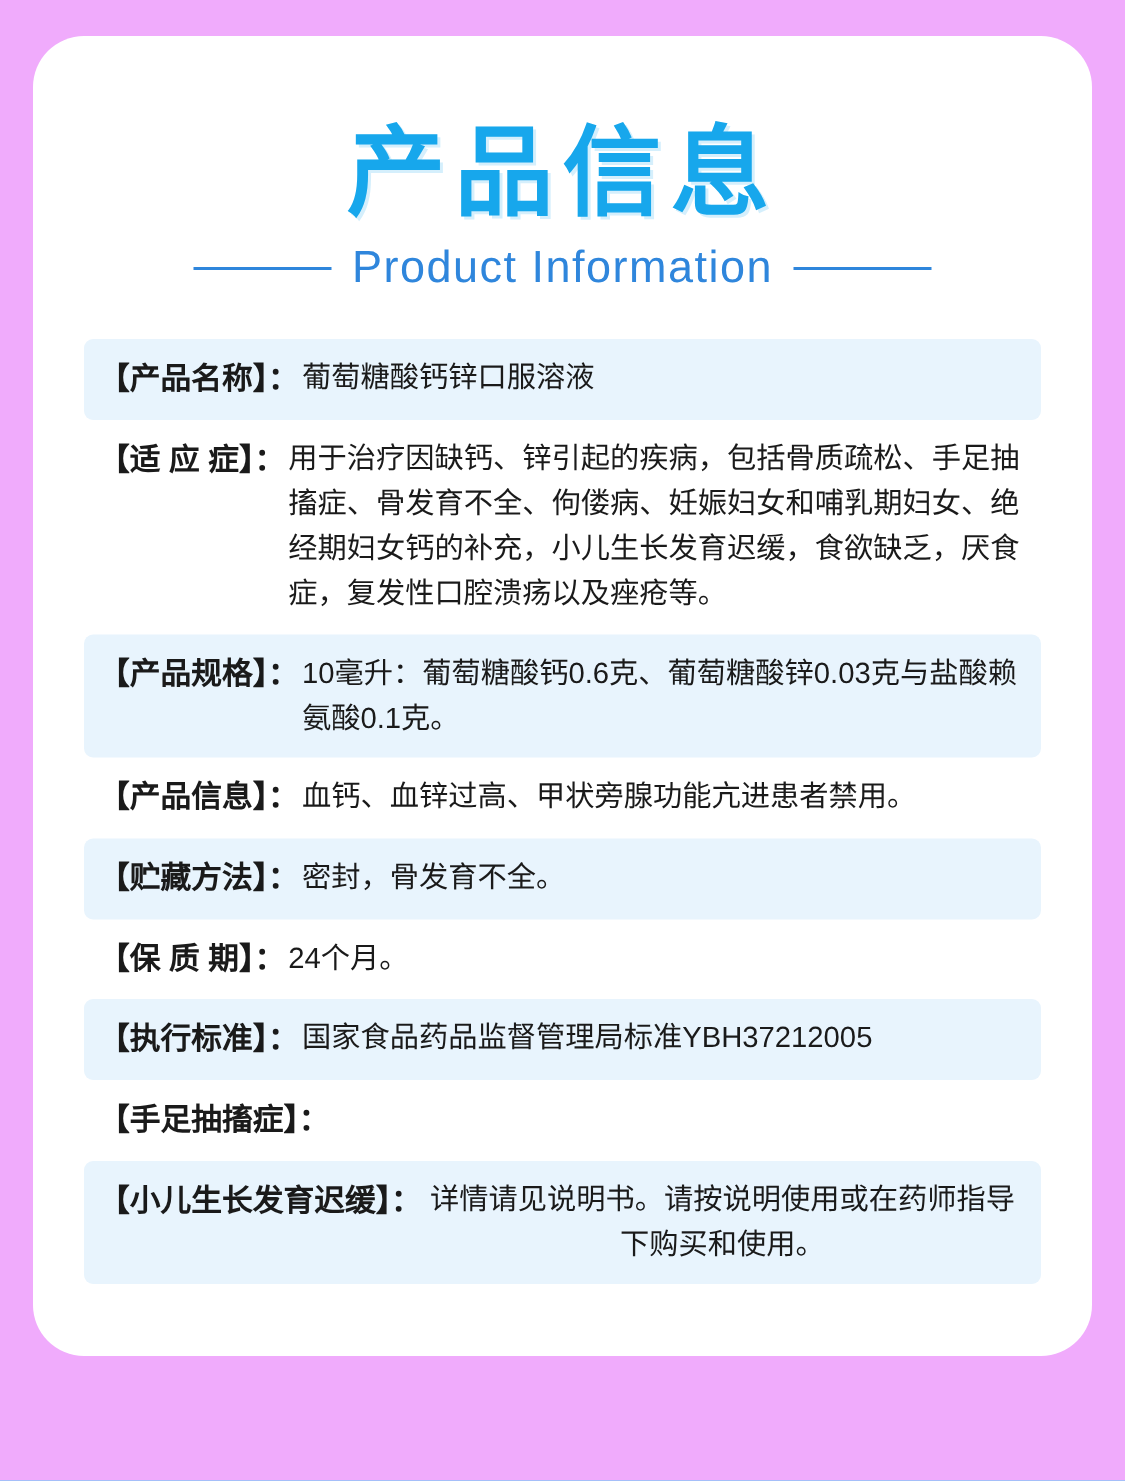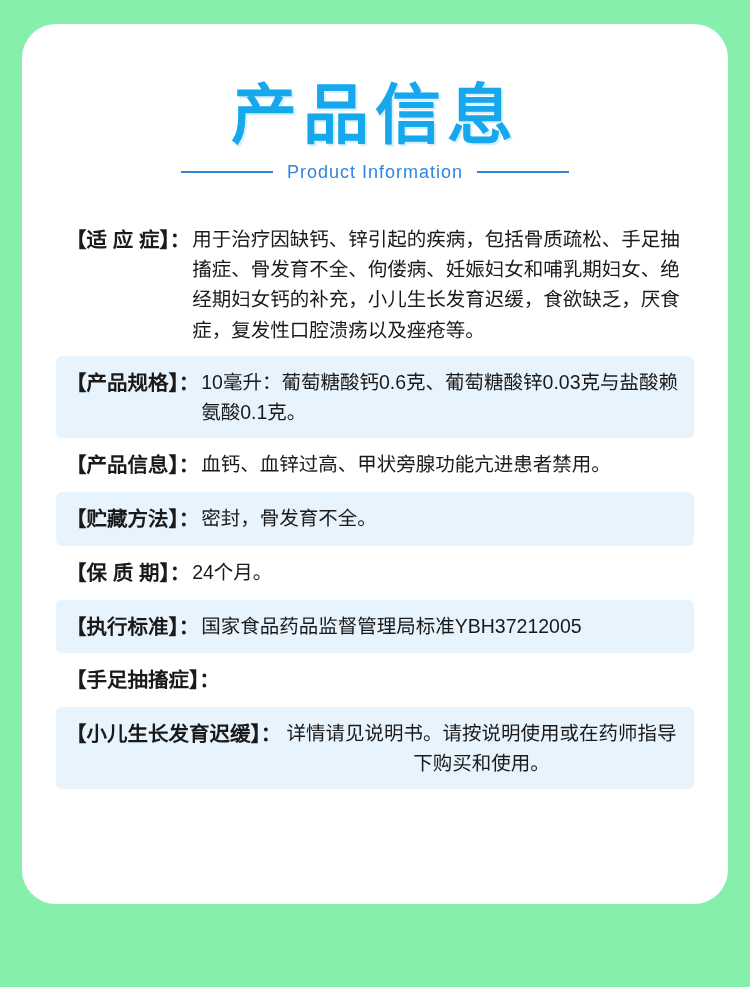--- a/index.html
+++ b/index.html
@@ -10,21 +10,21 @@
     width: 750px;
     height: 987px;
     background: #1b8ef2;
     font-family: "Liberation Sans", "DejaVu Sans", sans-serif;
     overflow: hidden;
   }
   .poster {
     position: relative;
     width: 750px;
     height: 987px;
-    background: #86efac;
+    background: #f0abfc;
     box-sizing: border-box;
     padding: 24px 22px 60px 22px;
   }
   .card {
     position: relative;
     width: 706px;
     height: 880px;
     background: #ffffff;
     border-radius: 34px;
     box-sizing: border-box;
@@ -50,21 +50,21 @@
     gap: 14px;
     margin-top: 8px;
   }
   .rule {
     display: block;
     width: 92px;
     height: 2px;
     background: #2f86dc;
   }
   .sub-title {
-    font-size: 18px;
+    font-size: 30px;
     color: #2f86dc;
     letter-spacing: 1px;
     font-weight: normal;
     white-space: nowrap;
   }
   .rows {
     display: block;
   }
   .row {
     display: flex;
@@ -105,20 +105,24 @@
     <div class="title-block">
       <div class="main-title">产品信息</div>
       <div class="sub-title-wrap">
         <span class="rule"></span>
         <span class="sub-title">Product Information</span>
         <span class="rule"></span>
       </div>
     </div>
 
     <div class="rows" id="rows">
+        <div class="row shaded">
+          <div class="label">【产品名称】：</div>
+          <div class="value">葡萄糖酸钙锌口服溶液</div>
+        </div>
         <div class="row">
           <div class="label">【适 应 症】：</div>
           <div class="value">用于治疗因缺钙、锌引起的疾病，包括骨质疏松、手足抽搐症、骨发育不全、佝偻病、妊娠妇女和哺乳期妇女、绝经期妇女钙的补充，小儿生长发育迟缓，食欲缺乏，厌食症，复发性口腔溃疡以及痤疮等。</div>
         </div>
         <div class="row shaded">
           <div class="label">【产品规格】：</div>
           <div class="value">10毫升：葡萄糖酸钙0.6克、葡萄糖酸锌0.03克与盐酸赖氨酸0.1克。</div>
         </div>
         <div class="row">
           <div class="label">【产品信息】：</div>

